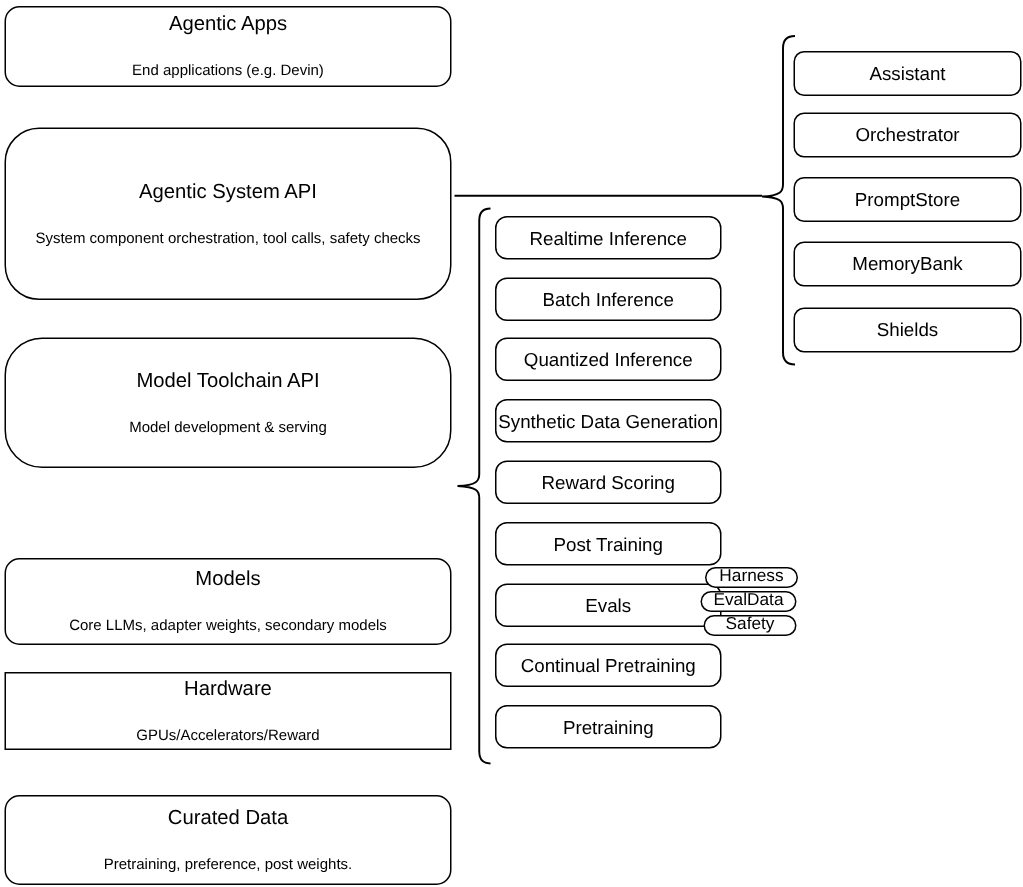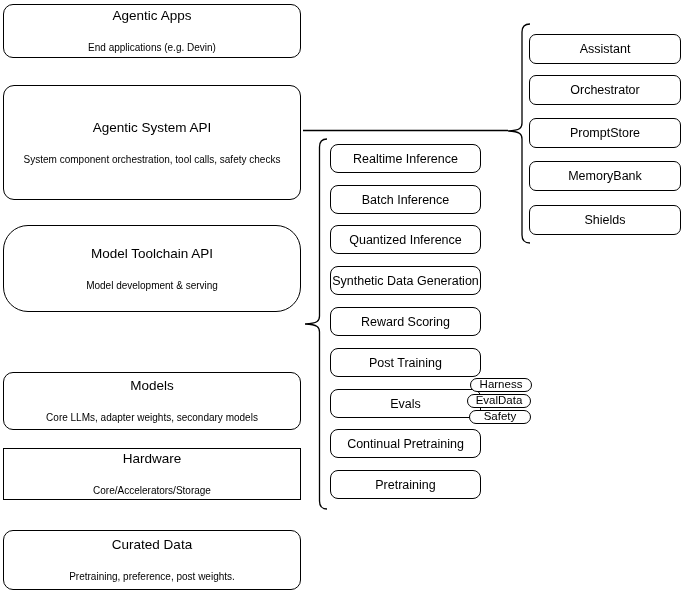--- a/index.html
+++ b/index.html
@@ -67,38 +67,38 @@
              C 318 324.5 319.5 327.5 319.5 332
              L 319.5 501
              C 319.5 506.5 322 509 327 509" fill="none" stroke="#000" stroke-width="1.3"></path>
   </svg>
 
   <div class="lbox" style="top:4px;height:54px;border-radius:10px">
     <div class="ltitle">Agentic Apps</div>
     <div class="lsub">End applications (e.g. Devin)</div>
   </div>
 
-  <div class="lbox" style="top:85px;height:115px;border-radius:11px">
+  <div class="lbox" style="top:85px;height:115px;border-radius:23px">
     <div class="ltitle">Agentic System API</div>
     <div class="lsub">System component orchestration, tool calls, safety checks</div>
   </div>
 
   <div class="lbox" style="top:225px;height:87px;border-radius:25px">
     <div class="ltitle">Model Toolchain API</div>
     <div class="lsub">Model development &amp; serving</div>
   </div>
 
   <div class="lbox" style="top:372px;height:58px;border-radius:10px">
     <div class="ltitle">Models</div>
     <div class="lsub">Core LLMs, adapter weights, secondary models</div>
   </div>
 
   <div class="lbox" style="top:448px;height:52px;border-radius:0">
     <div class="ltitle">Hardware</div>
-    <div class="lsub">Core/Accelerators/Storage</div>
+    <div class="lsub">GPUs/Accelerators/Reward</div>
   </div>
 
   <div class="lbox" style="top:530px;height:60px;border-radius:10px">
     <div class="ltitle">Curated Data</div>
     <div class="lsub">Pretraining, preference, post weights.</div>
   </div>
 
   <div class="mbox" style="top:144px">Realtime Inference</div>
   <div class="mbox" style="top:185px">Batch Inference</div>
   <div class="mbox" style="top:225px">Quantized Inference</div>

